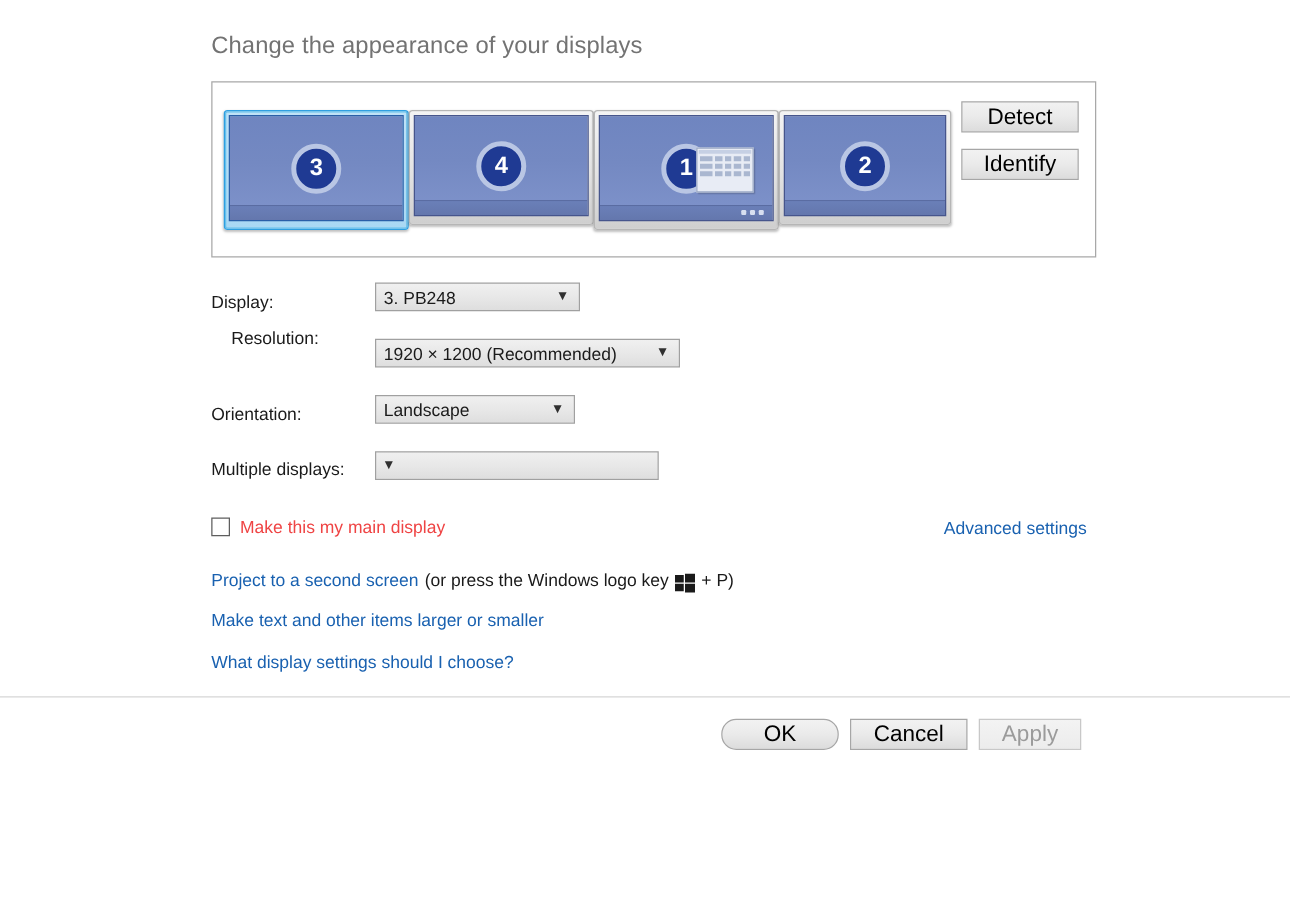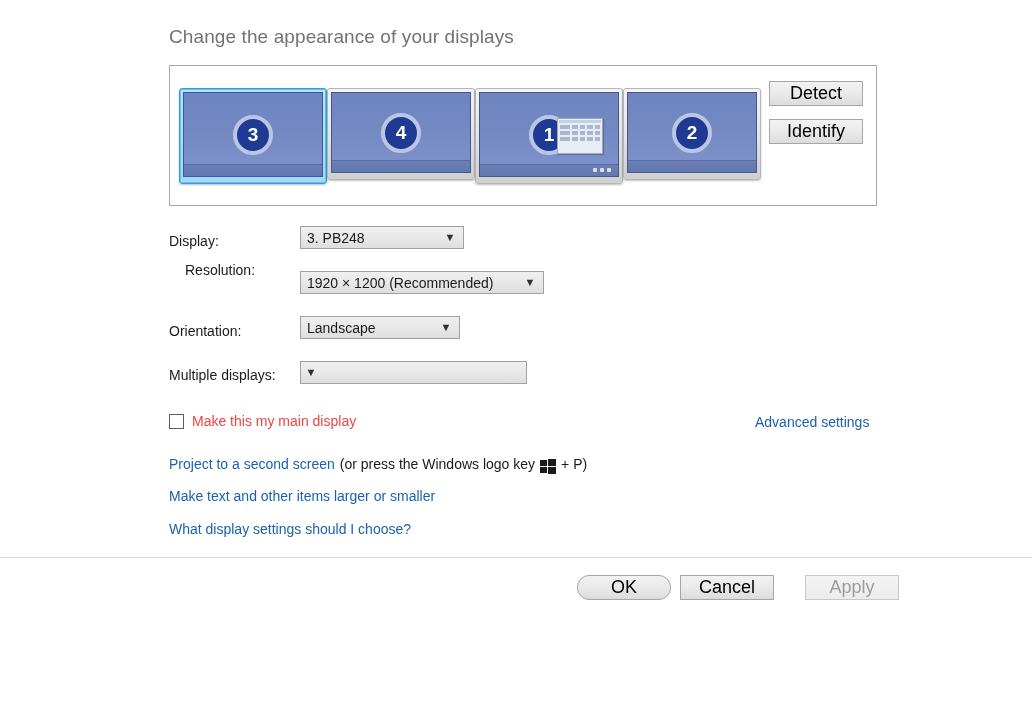--- a/index.html
+++ b/index.html
@@ -361,23 +361,22 @@
     position: absolute;
     left: 680px;
     top: 575px;
     width: 94px;
     height: 25px;
   }
   .btn-apply {
     position: absolute;
     left: 783px;
     top: 575px;
-    width: 94px;
+    width: 82px;
     height: 25px;
-    margin-left: 22px;
   }
 </style>
 </head>
 <body>
 
 <div class="page-title">Change the appearance of your displays</div>
 
 <div class="preview-panel">
   <div class="monitors-area">
 

